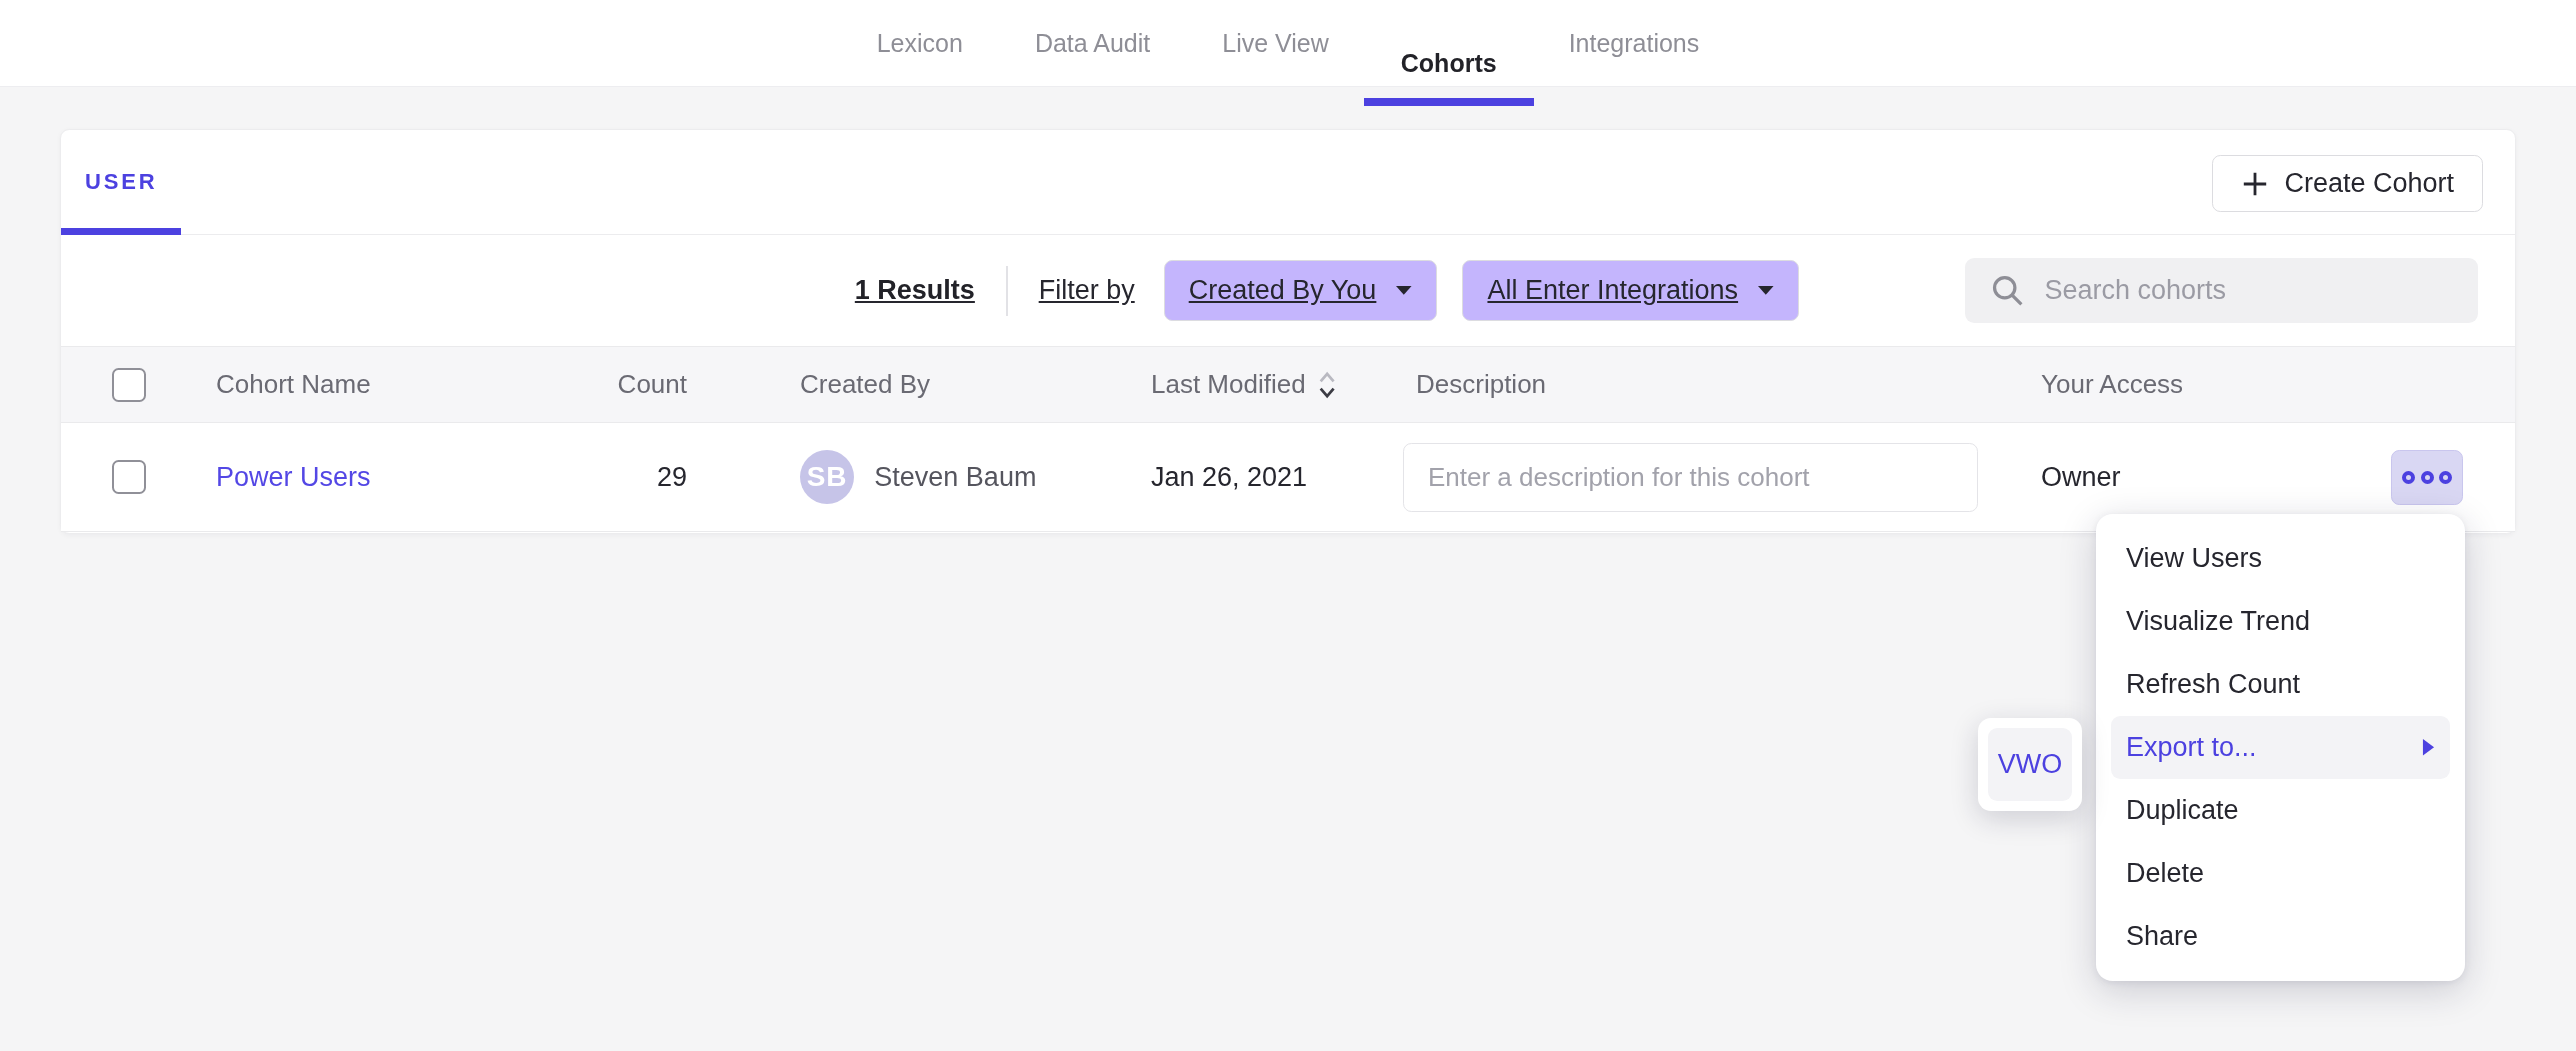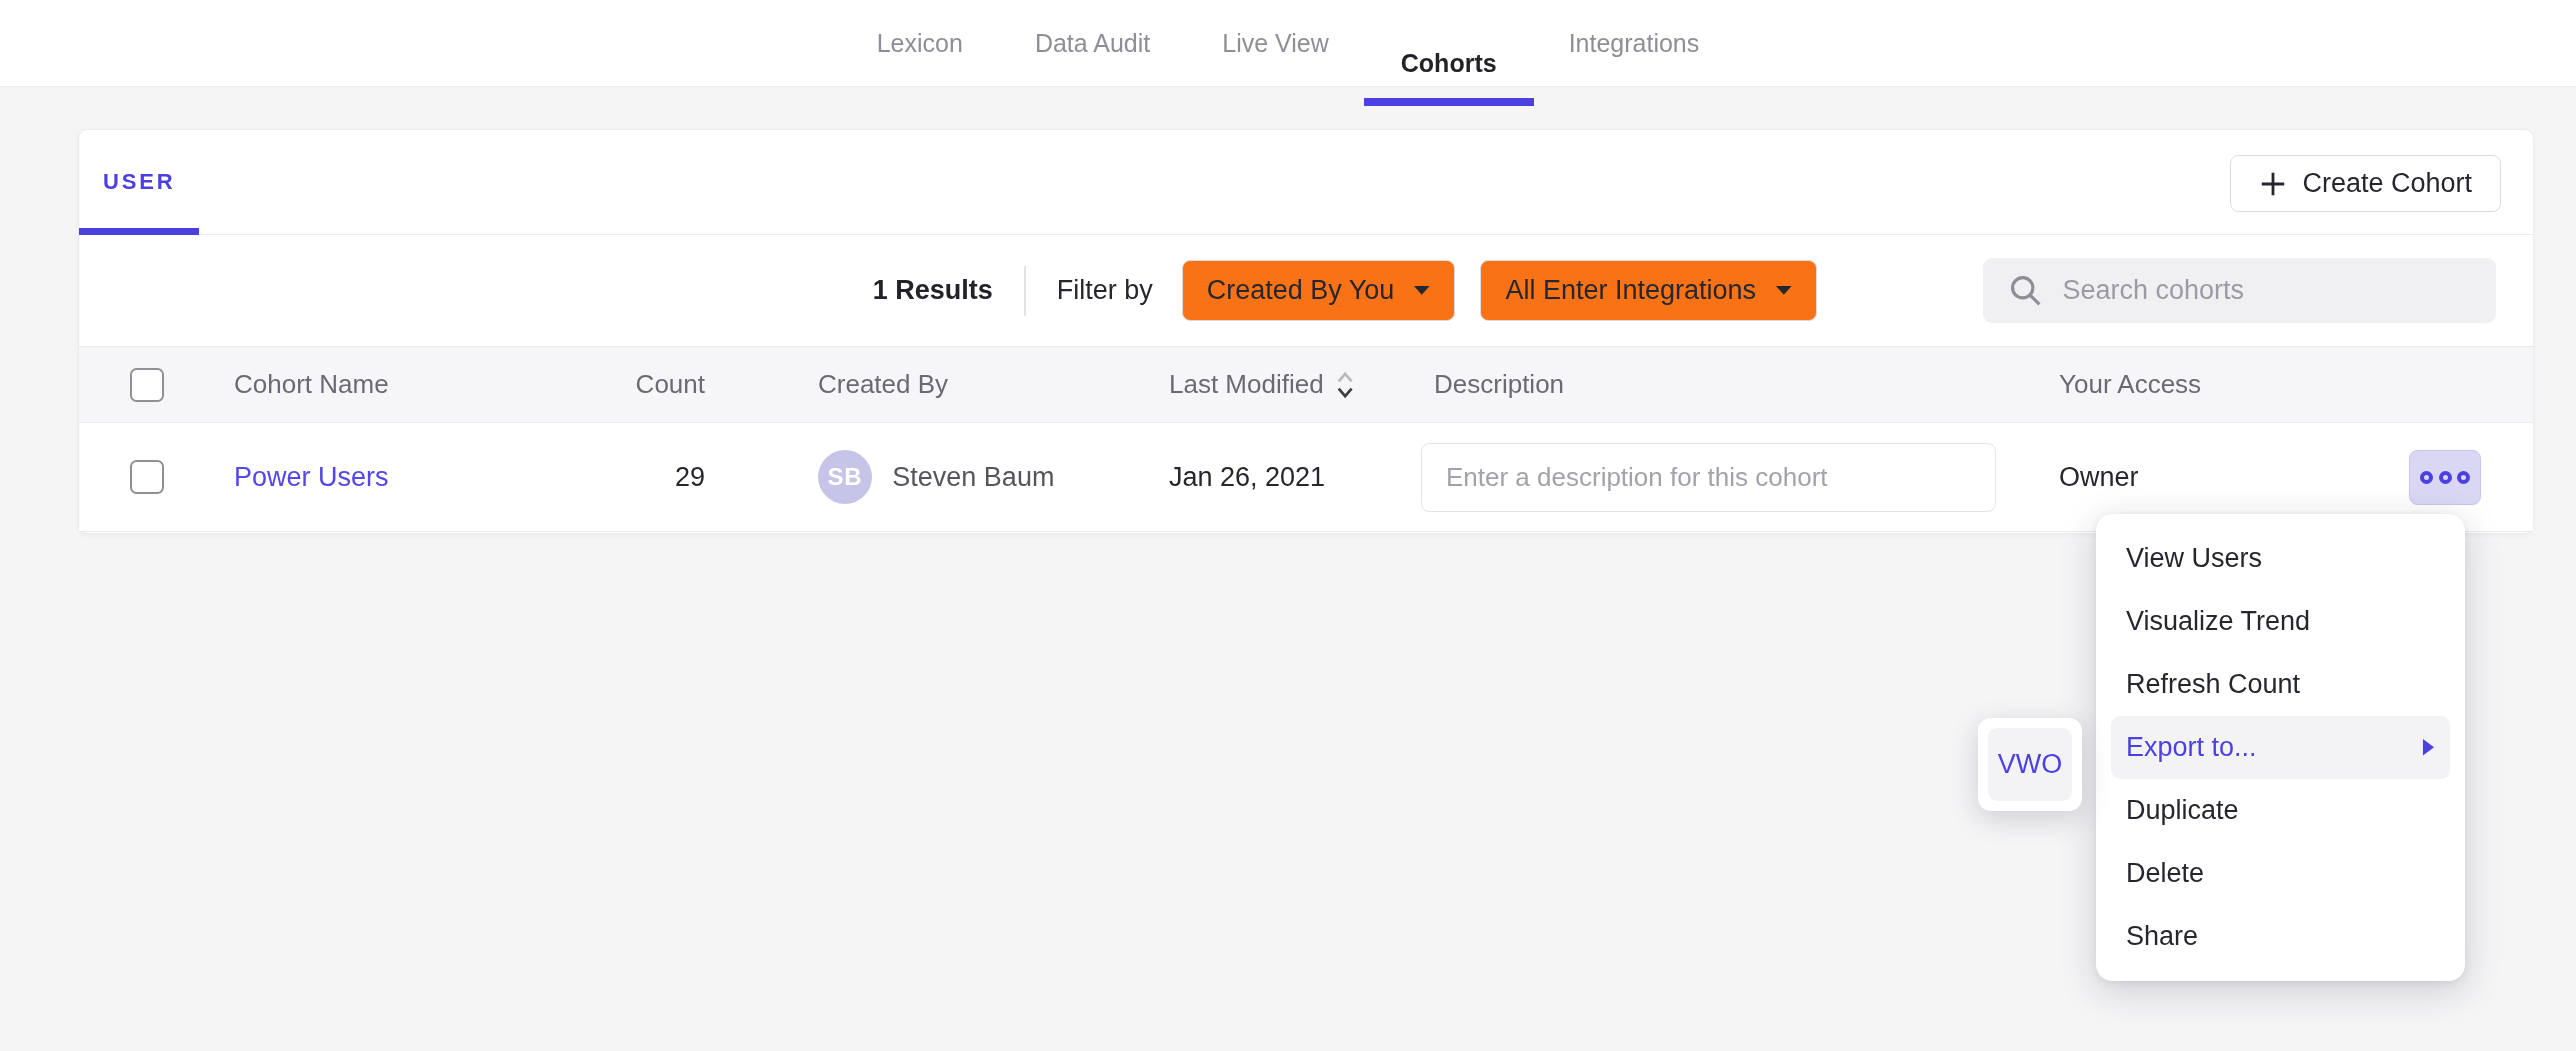--- a/index.html
+++ b/index.html
@@ -28,23 +28,24 @@
     display:flex;align-items:center;height:100%;position:relative;
     font-size:25px;color:var(--gray-text);cursor:pointer;
   }
   .nav-item.active{color:#222228;font-weight:700;margin-top:20px;}
   .nav-item.active::after{
     content:"";position:absolute;left:-37px;right:-37px;bottom:0;height:8.3px;
     background:var(--accent);
   }
   
   .card{
-    position:absolute;left:78px;top:129px;width:2456px;height:405px;
+    position:absolute;left:60px;top:129px;width:2456px;height:405px;
     background:#fff;border:0.9px solid #ececee;border-radius:9.2px;
     box-shadow:0 1.8px 5.5px rgba(20,20,40,.04);
+    text-decoration:underline;
   }
   .card-header{position:relative;height:105px;border-bottom:0.9px solid #ececee;}
   .user-tab{
     position:absolute;left:0;top:0;height:100%;padding:0 24px;
     display:flex;align-items:center;color:var(--accent);
     font-size:22px;font-weight:700;letter-spacing:2.8px;cursor:pointer;
   }
   .user-tab::after{
     content:"";position:absolute;left:0;right:0;bottom:-0.9px;height:6.5px;background:var(--accent);
   }
@@ -53,21 +54,21 @@
     border:1.8px solid var(--btn-border);border-radius:8.3px;background:#fff;
     display:flex;align-items:center;gap:15.7px;font-size:27px;color:var(--dark);
     font-weight:500;cursor:pointer;
   }
   
   .filter-row{position:relative;height:111px;display:flex;align-items:center;padding-left:103px;justify-content:center;}
   .results{font-size:27px;font-weight:700;color:#222228;}
   .vdivider{width:1.8px;height:50px;background:#e2e2e6;margin:0 31px;}
   .filter-by{font-size:27px;font-weight:500;margin-right:29px;}
   .dropdown{
-    height:61px;border:1.8px solid var(--btn-border);border-radius:8.3px;background:#f97316;
+    height:61px;border:1.8px solid var(--btn-border);border-radius:8.3px;background:#c4b5fd;
     display:flex;align-items:center;gap:18.5px;padding:0 24px;margin-right:25px;
     font-size:27px;font-weight:500;color:var(--dark);cursor:pointer;
   }
   .search-box{
     position:absolute;right:37px;top:23px;width:513px;height:65px;
     background:#f0f0f2;border-radius:9.2px;display:flex;align-items:center;
     padding-left:24px;gap:18.5px;
   }
   .search-box input{
     border:none;outline:none;background:transparent;flex:1;height:100%;
@@ -90,21 +91,21 @@
   .c-desc{left:1342px;}
   .c-access{left:1980px;}
   .c-more{left:2330px;}
   .checkbox{
     width:34px;height:34px;border:2.8px solid #909098;border-radius:6.5px;background:#fff;cursor:pointer;
   }
   .cohort-link{color:#5347e5;cursor:pointer;}
   .avatar{
     width:54px;height:54px;border-radius:50%;background:#c6c4e8;
     display:flex;align-items:center;justify-content:center;
-    color:#fff;font-size:24px;font-weight:700;letter-spacing:0.9px;
+    color:#fff;font-size:28px;font-weight:700;letter-spacing:0.9px;
   }
   .creator-name{color:#55555e;}
   .desc-input{
     width:575px;height:69px;border:1.8px solid #e4e4e8;border-radius:8.3px;
     padding:0 24px;font-size:26px;color:var(--dark);outline:none;font-family:inherit;
   }
   .desc-input::placeholder{color:#a2a2ab;}
   .more-btn{
     width:72px;height:55px;background:#d9d7f3;border:0.9px solid #c9c6ee;border-radius:8.3px;
     display:flex;align-items:center;justify-content:center;gap:5.5px;cursor:pointer;

